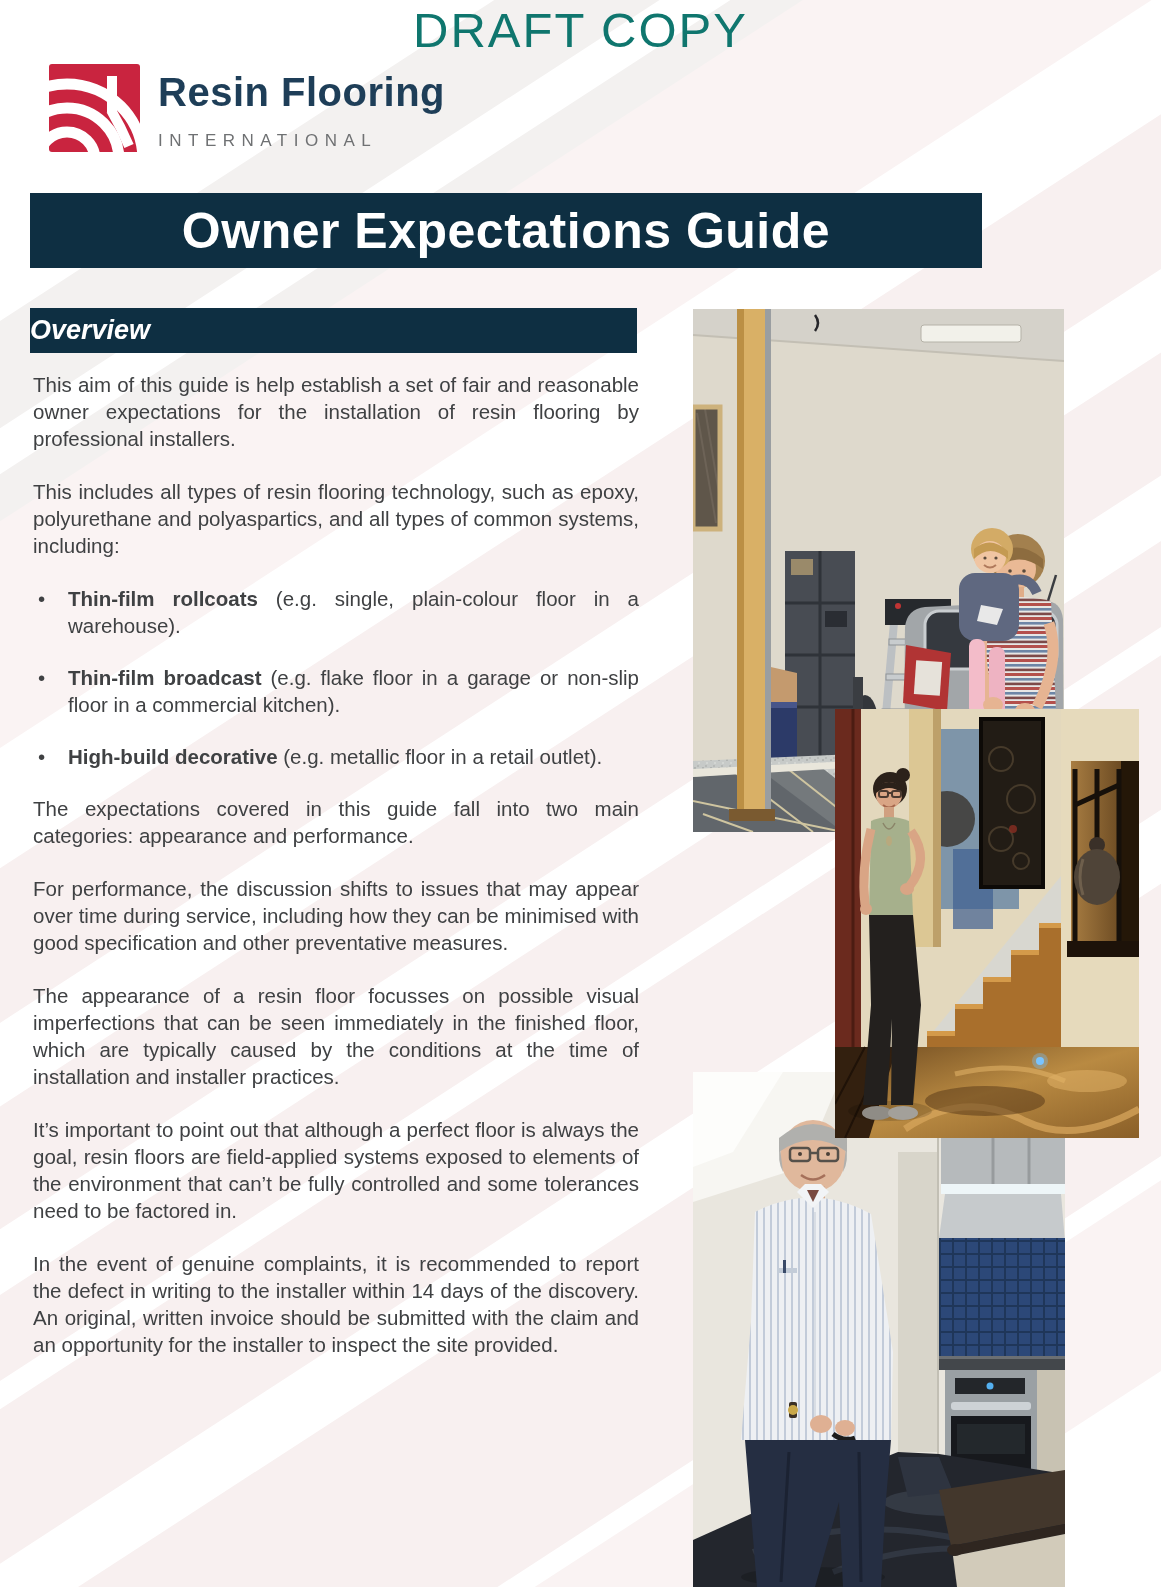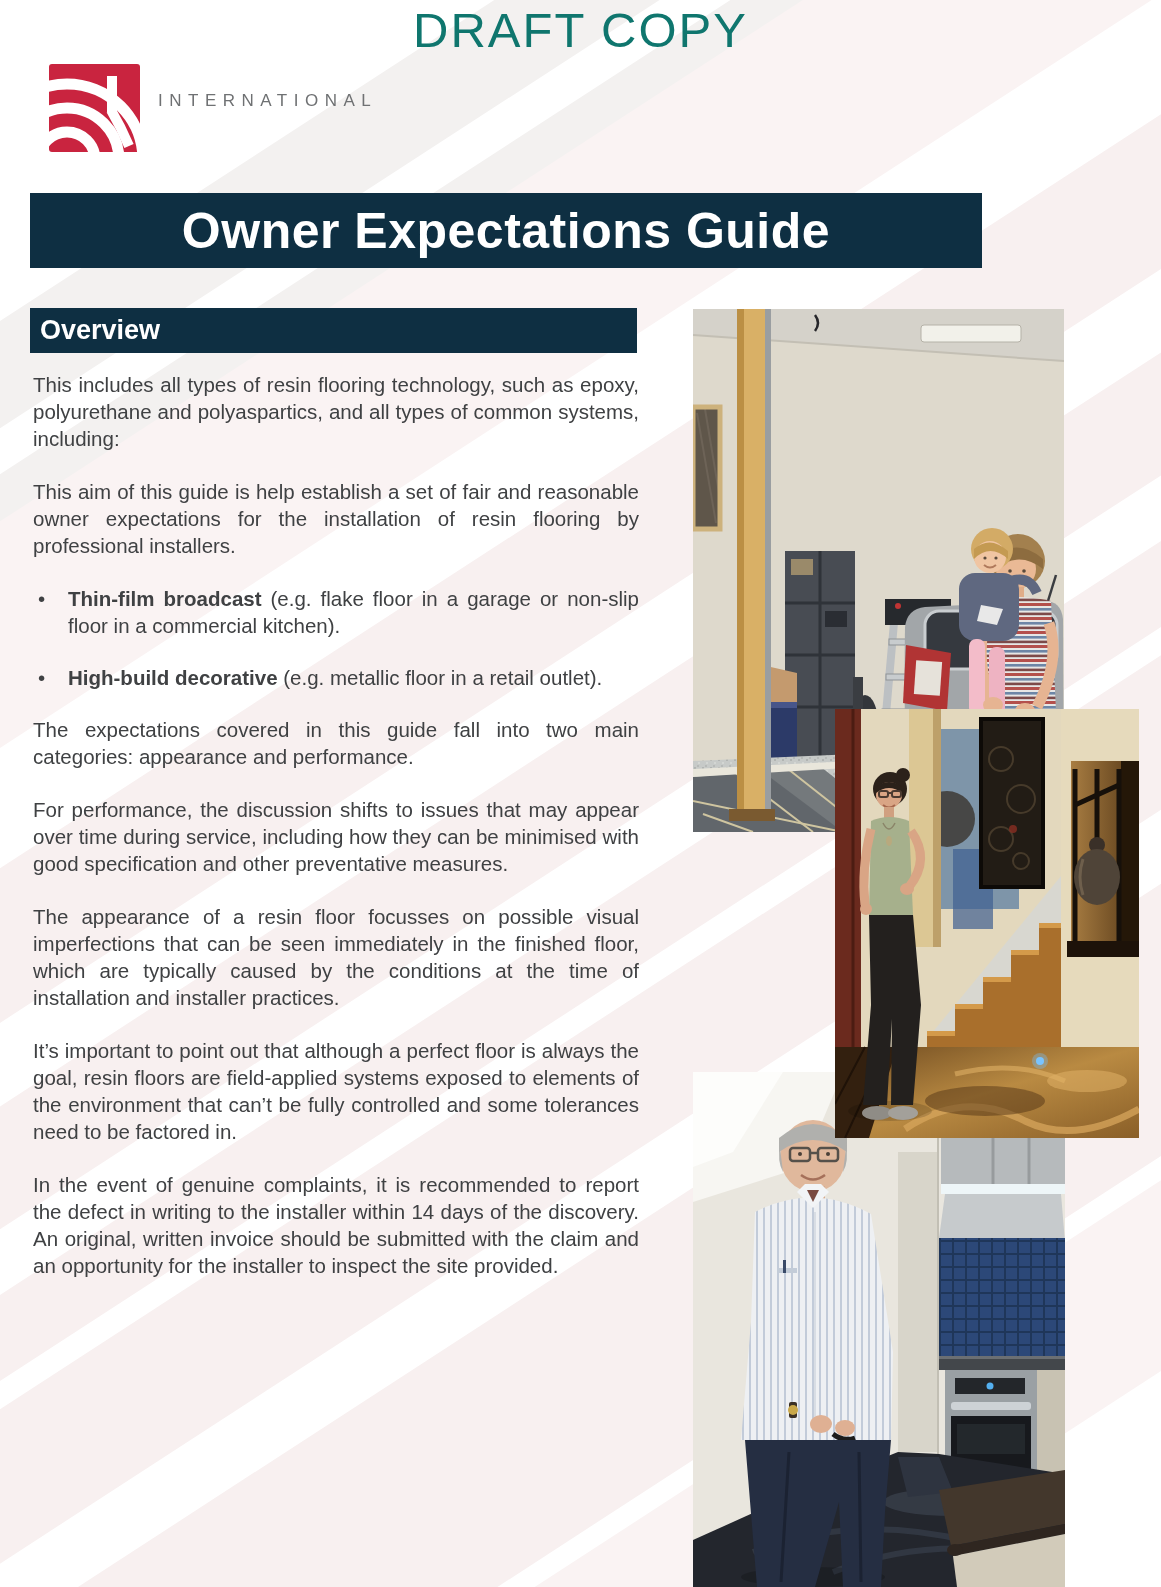--- a/index.html
+++ b/index.html
@@ -17,21 +17,21 @@
   .logo{position:absolute;left:49px;top:64px;display:flex;align-items:flex-start;}
   .logo-mark{width:91px;height:88px;display:block;}
   .logo-text{margin-left:18px;padding-top:8px;}
   .brand{font-size:40px;font-weight:700;color:#1e3e58;line-height:40px;letter-spacing:0.5px;}
   .brand-sub{font-size:17px;color:#6f7173;letter-spacing:6.5px;margin-top:19px;}
   .banner{position:absolute;left:30px;top:193px;width:952px;height:75px;background:#0e2f42;
           display:flex;align-items:center;justify-content:center;}
   .banner span{color:#ffffff;font-size:50px;font-weight:700;letter-spacing:0.5px;}
   .section-bar{position:absolute;left:30px;top:308px;width:607px;height:45px;background:#0e2f42;
                display:flex;align-items:center;}
-  .section-bar span{color:#ffffff;font-size:27px;font-weight:700;padding-left:10px;}
+  .section-bar span{color:#ffffff;font-size:27px;font-weight:700;padding-left:0;font-style:italic;}
   
   .body-col{position:absolute;left:33px;top:371px;width:606px;color:#3f4143;
             font-size:20.5px;line-height:27px;text-align:justify;}
   .body-col p{margin:0 0 26px 0;}
   .body-col ul{list-style:none;margin:2px 0 24px 0;padding:0;}
   .body-col li{position:relative;padding-left:35px;margin-bottom:25px;text-align:justify;}
   .body-col li::before{content:"\2022";position:absolute;left:5px;top:0;}
   .b{font-weight:700;}
   
   .photo{position:absolute;display:block;}
@@ -66,36 +66,38 @@
         <rect width="91" height="88" rx="3" fill="#c9243f"></rect>
         <g stroke="#ffffff" stroke-width="11" fill="none">
           <circle cx="18" cy="96" r="76"></circle>
           <circle cx="18" cy="96" r="52"></circle>
           <circle cx="18" cy="96" r="28"></circle>
           <path d="M62,46 Q72,63 80,82" stroke-width="10"></path>
         </g>
         <rect x="58" y="12" width="10" height="36" fill="#ffffff"></rect>
       </svg>
       <div class="logo-text">
+        <div class="brand">Resin Flooring</div>
         <div class="brand-sub">INTERNATIONAL</div>
       </div>
     </div>
 
     <div class="banner">
       <span>Owner Expectations Guide</span>
     </div>
 
     <div class="section-bar">
       <span>Overview</span>
     </div>
 
     <div class="body-col">
+      <p>This aim of this guide is help establish a set of fair and reasonable owner expectations for the installation of resin flooring by professional installers.</p>
       <p>This includes all types of resin flooring technology, such as epoxy, polyurethane and polyaspartics, and all types of common systems, including:</p>
-      <p>This aim of this guide is help establish a set of fair and reasonable owner expectations for the installation of resin flooring by professional installers.</p>
       <ul>
+        <li><span class="b">Thin-film rollcoats</span><span> (e.g. single, plain-colour floor in a warehouse).</span></li>
         <li><span class="b">Thin-film broadcast</span><span> (e.g. flake floor in a garage or non-slip floor in a commercial kitchen).</span></li>
         <li><span class="b">High-build decorative</span><span> (e.g. metallic floor in a retail outlet).</span></li>
       </ul>
       <p>The expectations covered in this guide fall into two main categories: appearance and performance.</p>
       <p>For performance, the discussion shifts to issues that may appear over time during service, including how they can be minimised with good specification and other preventative measures.</p>
       <p>The appearance of a resin floor focusses on possible visual imperfections that can be seen immediately in the finished floor, which are typically caused by the conditions at the time of installation and installer practices.</p>
       <p>It’s important to point out that although a perfect floor is always the goal, resin floors are field-applied systems exposed to elements of the environment that can’t be fully controlled and some tolerances need to be factored in.</p>
       <p>In the event of genuine complaints, it is recommended to report the defect in writing to the installer within 14 days of the discovery. An original, written invoice should be submitted with the claim and an opportunity for the installer to inspect the site provided.</p>
     </div>
 

